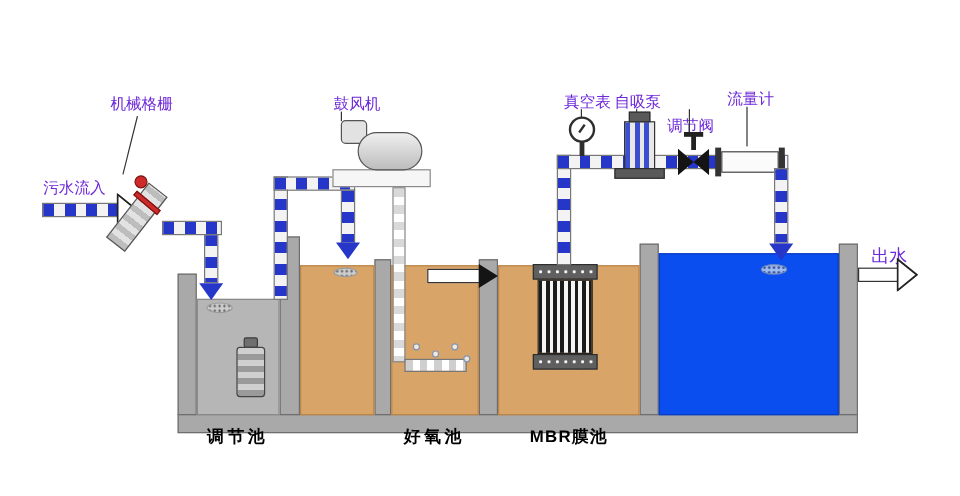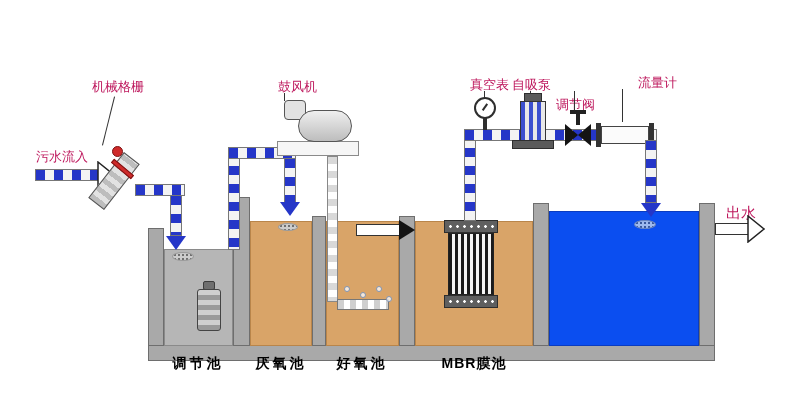--- a/index.html
+++ b/index.html
@@ -20,21 +20,21 @@
   .pipe-h { background:repeating-linear-gradient(90deg,#2536c8 0 9px,#f3f3f3 9px 18px); border:1px solid #777; }
   .pipe-v { background:repeating-linear-gradient(180deg,#2536c8 0 9px,#f3f3f3 9px 18px); border:1px solid #777; }
   .pipe-white { background:#fff; border:1px solid #333; }
   .pipe-gray-v { background:repeating-linear-gradient(180deg,#d9d9d9 0 7px,#fff 7px 14px); border:1px solid #888; }
 
   
   .arrow-down-blue { width:0;height:0;border-left:10px solid transparent;border-right:10px solid transparent;border-top:14px solid #2536c8; }
   .arrow-right-black { width:0;height:0;border-top:10px solid transparent;border-bottom:10px solid transparent;border-left:16px solid #141414; }
 
   
-  .label-top { font-size:13px; color:#be185d; white-space:nowrap; }
+  .label-top { font-size:13px; color:#6d28d9; white-space:nowrap; }
   .label-bold { font-weight:normal; }
   .tank-label { font-weight:bold; font-size:14px; letter-spacing:3px; color:#000; text-align:center; white-space:nowrap; }
 
   .pointer { background:#333; width:1px; }
 
   
   .screen-body { width:20px; height:58px; background:#c9c9c9; border:1.5px solid #555; transform:rotate(38deg);
                  background-image:repeating-linear-gradient(0deg,#bdbdbd 0 5px,#e2e2e2 5px 10px); }
   .screen-motor { width:11px; height:11px; background:#cf2a2a; border:1px solid #7c1414; border-radius:50%; }
   .screen-bar { width:5px; height:26px; background:#cf2a2a; border:1px solid #7c1414; transform:rotate(-50deg); }
@@ -136,21 +136,21 @@
   <div class="abs mbr-header" style="left:444px;top:220px;width:54px;height:13px;"></div>
   <div class="abs mbr-body" style="left:448px;top:233px;width:46px;height:62px;"></div>
   <div class="abs mbr-header" style="left:444px;top:295px;width:54px;height:13px;"></div>
   <div class="abs pipe-v" style="left:464px;top:129px;width:12px;height:92px;"></div>
 
   <div class="abs pipe-h" style="left:464px;top:129px;width:193px;height:12px;"></div>
 
   <div class="abs label-top" style="left:470px;top:76px;">真空表</div>
   <div class="abs label-top" style="left:512px;top:76px;">自吸泵</div>
   <div class="abs label-top" style="left:556px;top:76px;margin-top:20px;">调节阀</div>
-  <div class="abs label-top" style="left:638px;top:74px;">流量计</div>
+  <div class="abs label-top" style="left:606px;top:74px;">流量计</div>
 
   <div class="abs pointer" style="left:484px;top:91px;height:7px;"></div>
   <div class="abs pointer" style="left:530px;top:91px;height:9px;"></div>
   <div class="abs pointer" style="left:574px;top:91px;height:20px;"></div>
   <div class="abs pointer" style="left:622px;top:89px;height:33px;"></div>
 
   <div class="abs gauge-stem" style="left:483px;top:118px;width:4px;height:12px;"></div>
   <div class="abs gauge" style="left:474px;top:97px;"></div>
   <div class="abs gauge-needle" style="left:484px;top:103px;"></div>
 
@@ -172,17 +172,16 @@
   <div class="abs pipe-v" style="left:645px;top:140px;width:12px;height:63px;"></div>
   <div class="abs arrow-down-blue" style="left:641px;top:203px;"></div>
 
   <div class="abs label-top label-bold" style="left:726px;top:204px;font-size:15px;">出水</div>
   <div class="abs pipe-white" style="left:715px;top:223px;width:34px;height:12px;"></div>
   <svg class="abs" style="left:747px;top:215px;" width="18" height="28">
     <polygon points="1,1 17,14 1,27" fill="#fff" stroke="#222" stroke-width="1.5"></polygon>
   </svg>
 
   <div class="abs tank-label" style="left:158px;top:355px;width:80px;">调节池</div>
-  <div class="abs tank-label" style="left:237px;top:355px;width:88px;">厌氧池</div>
   <div class="abs tank-label" style="left:318px;top:355px;width:88px;">好氧池</div>
   <div class="abs tank-label" style="left:419px;top:355px;width:110px;letter-spacing:1px;">MBR膜池</div>
 
 </div>
 
 </body></html>

